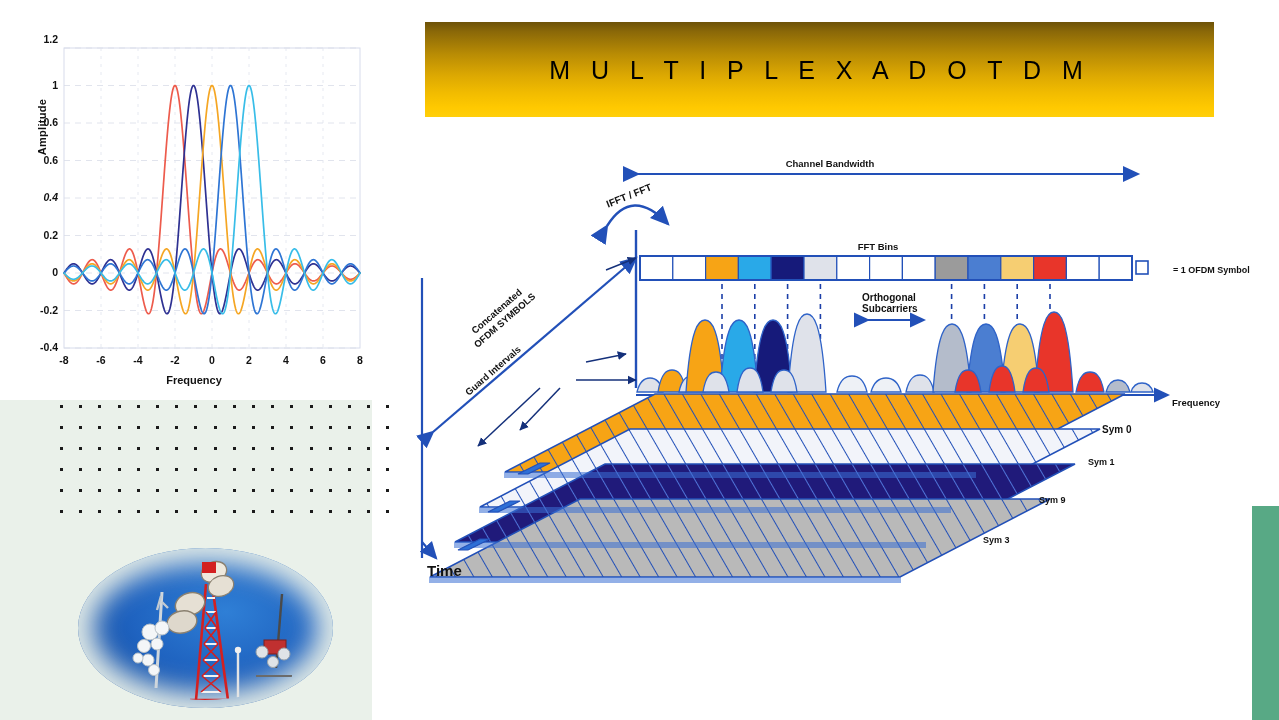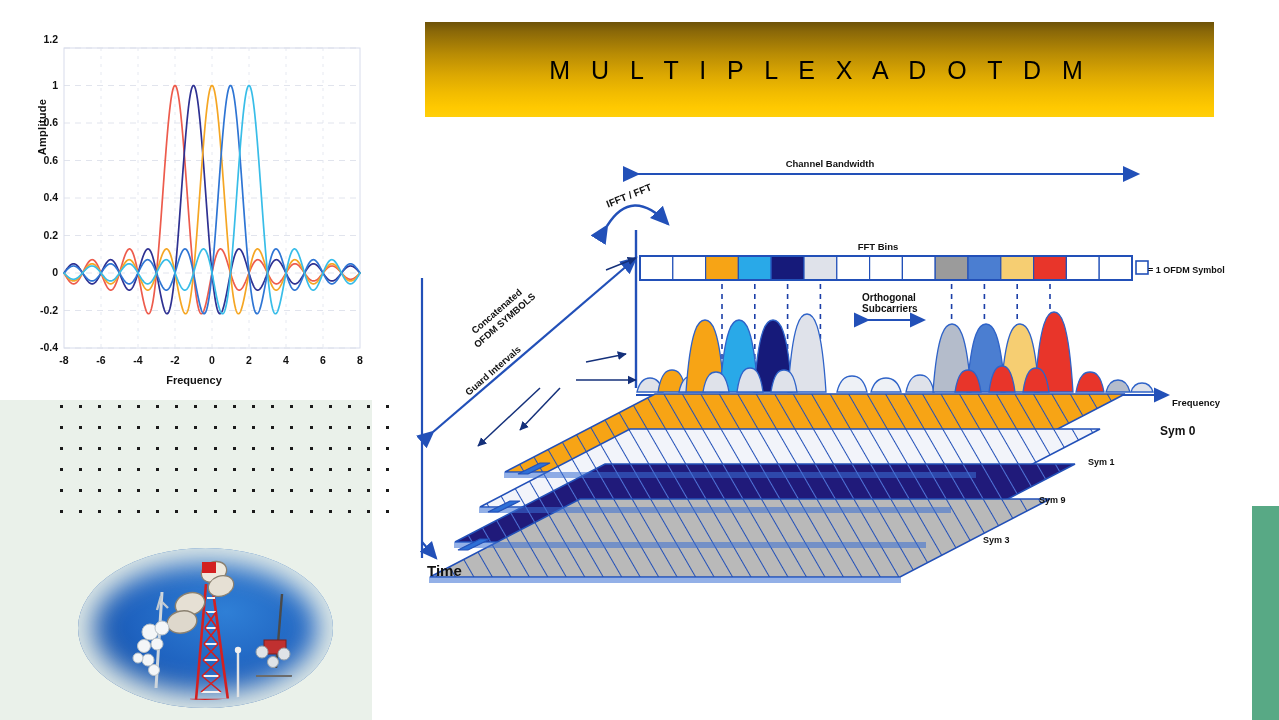--- a/index.html
+++ b/index.html
@@ -191,21 +191,21 @@
   </div>
 
 <div class="abs" id="chart">
   <div class="ylab">Amplitude</div>
   <div class="xlab">Frequency</div>
   <div class="ytickwrap" id="ytickwrap">
       <div class="ytick" style="top: 11px;">1.2</div>
       <div class="ytick" style="top: 56.5px;">1</div>
       <div class="ytick" style="top: 94px;">0.6</div>
       <div class="ytick" style="top: 131.5px;">0.6</div>
-      <div class="ytick" style="top: 169px;">0.4</div>
+      <div class="ytick" style="top: 169px; font-style: italic;">0.4</div>
       <div class="ytick" style="top: 206.5px;">0.2</div>
       <div class="ytick" style="top: 244px;">0</div>
       <div class="ytick" style="top: 281.5px;">-0.2</div>
       <div class="ytick" style="top: 319px; text-align: right;">-0.4</div>
     </div>
   <div id="xtickwrap">
       <div class="xtick" style="left: 38px;">-8</div>
       <div class="xtick" style="left: 75px;">-6</div>
       <div class="xtick" style="left: 112px;">-4</div>
       <div class="xtick" style="left: 149px;">-2</div>
@@ -410,37 +410,37 @@
       <line x1="186" y1="232" x2="226" y2="224" stroke="#14307a" stroke-width="1.5" marker-end="url(#ahs)"></line>
       <line x1="206" y1="140" x2="236" y2="128" stroke="#14307a" stroke-width="1.5" marker-end="url(#ahs)"></line>
     </svg>
 
   <div class="lbl" style="left:430px;top:28px;transform:translateX(-50%);font-size:9.5px;">Channel Bandwidth</div>
 
   <div class="lbl" style="left:205px;top:60px;transform:rotate(-22deg);font-size:10px;">IFFT / FFT</div>
 
   <div class="lbl" style="left:478px;top:111px;transform:translateX(-50%);font-size:9.5px;">FFT Bins</div>
 
-  <div class="lbl" style="left:748px;top:135px;font-size:9px;">= 1 OFDM Symbol</div>
+  <div class="lbl" style="left:748px;top:135px;font-size:9px;padding-left:25px;">= 1 OFDM Symbol</div>
 
   <div class="lbl" style="left:462px;top:162px;font-size:10px;line-height:11px;">
     <span>Orthogonal</span><br>
     <span>Subcarriers</span>
   </div>
 
   <div class="lbl" style="left:62px;top:174px;transform:rotate(-41deg);font-size:9.5px;line-height:12px;text-align:center;">
     <span>Concatenated</span><br>
     <span>OFDM SYMBOLS</span>
   </div>
 
   <div class="lbl" style="left:58px;top:235px;transform:rotate(-41deg);font-size:9.5px;">Guard Intervals</div>
 
   <div class="lbl" style="left:772px;top:267px;font-size:9.5px;">Frequency</div>
 
   <div class="lbl" style="left:27px;top:432px;font-size:15px;">Time</div>
 
-  <div class="lbl" style="left:760px;top:294px;font-size:12px;">Sym 0</div>
+  <div class="lbl" style="left:702px;top:294px;font-size:10px;">Sym 0</div>
   <div class="lbl" style="left:688px;top:327px;font-size:9px;">Sym 1</div>
   <div class="lbl" style="left:639px;top:365px;font-size:9px;">Sym 9</div>
   <div class="lbl" style="left:583px;top:405px;font-size:9px;">Sym 3</div>
 </div>
 
 <div class="abs" id="greenbar"></div>
 
 </body></html>

